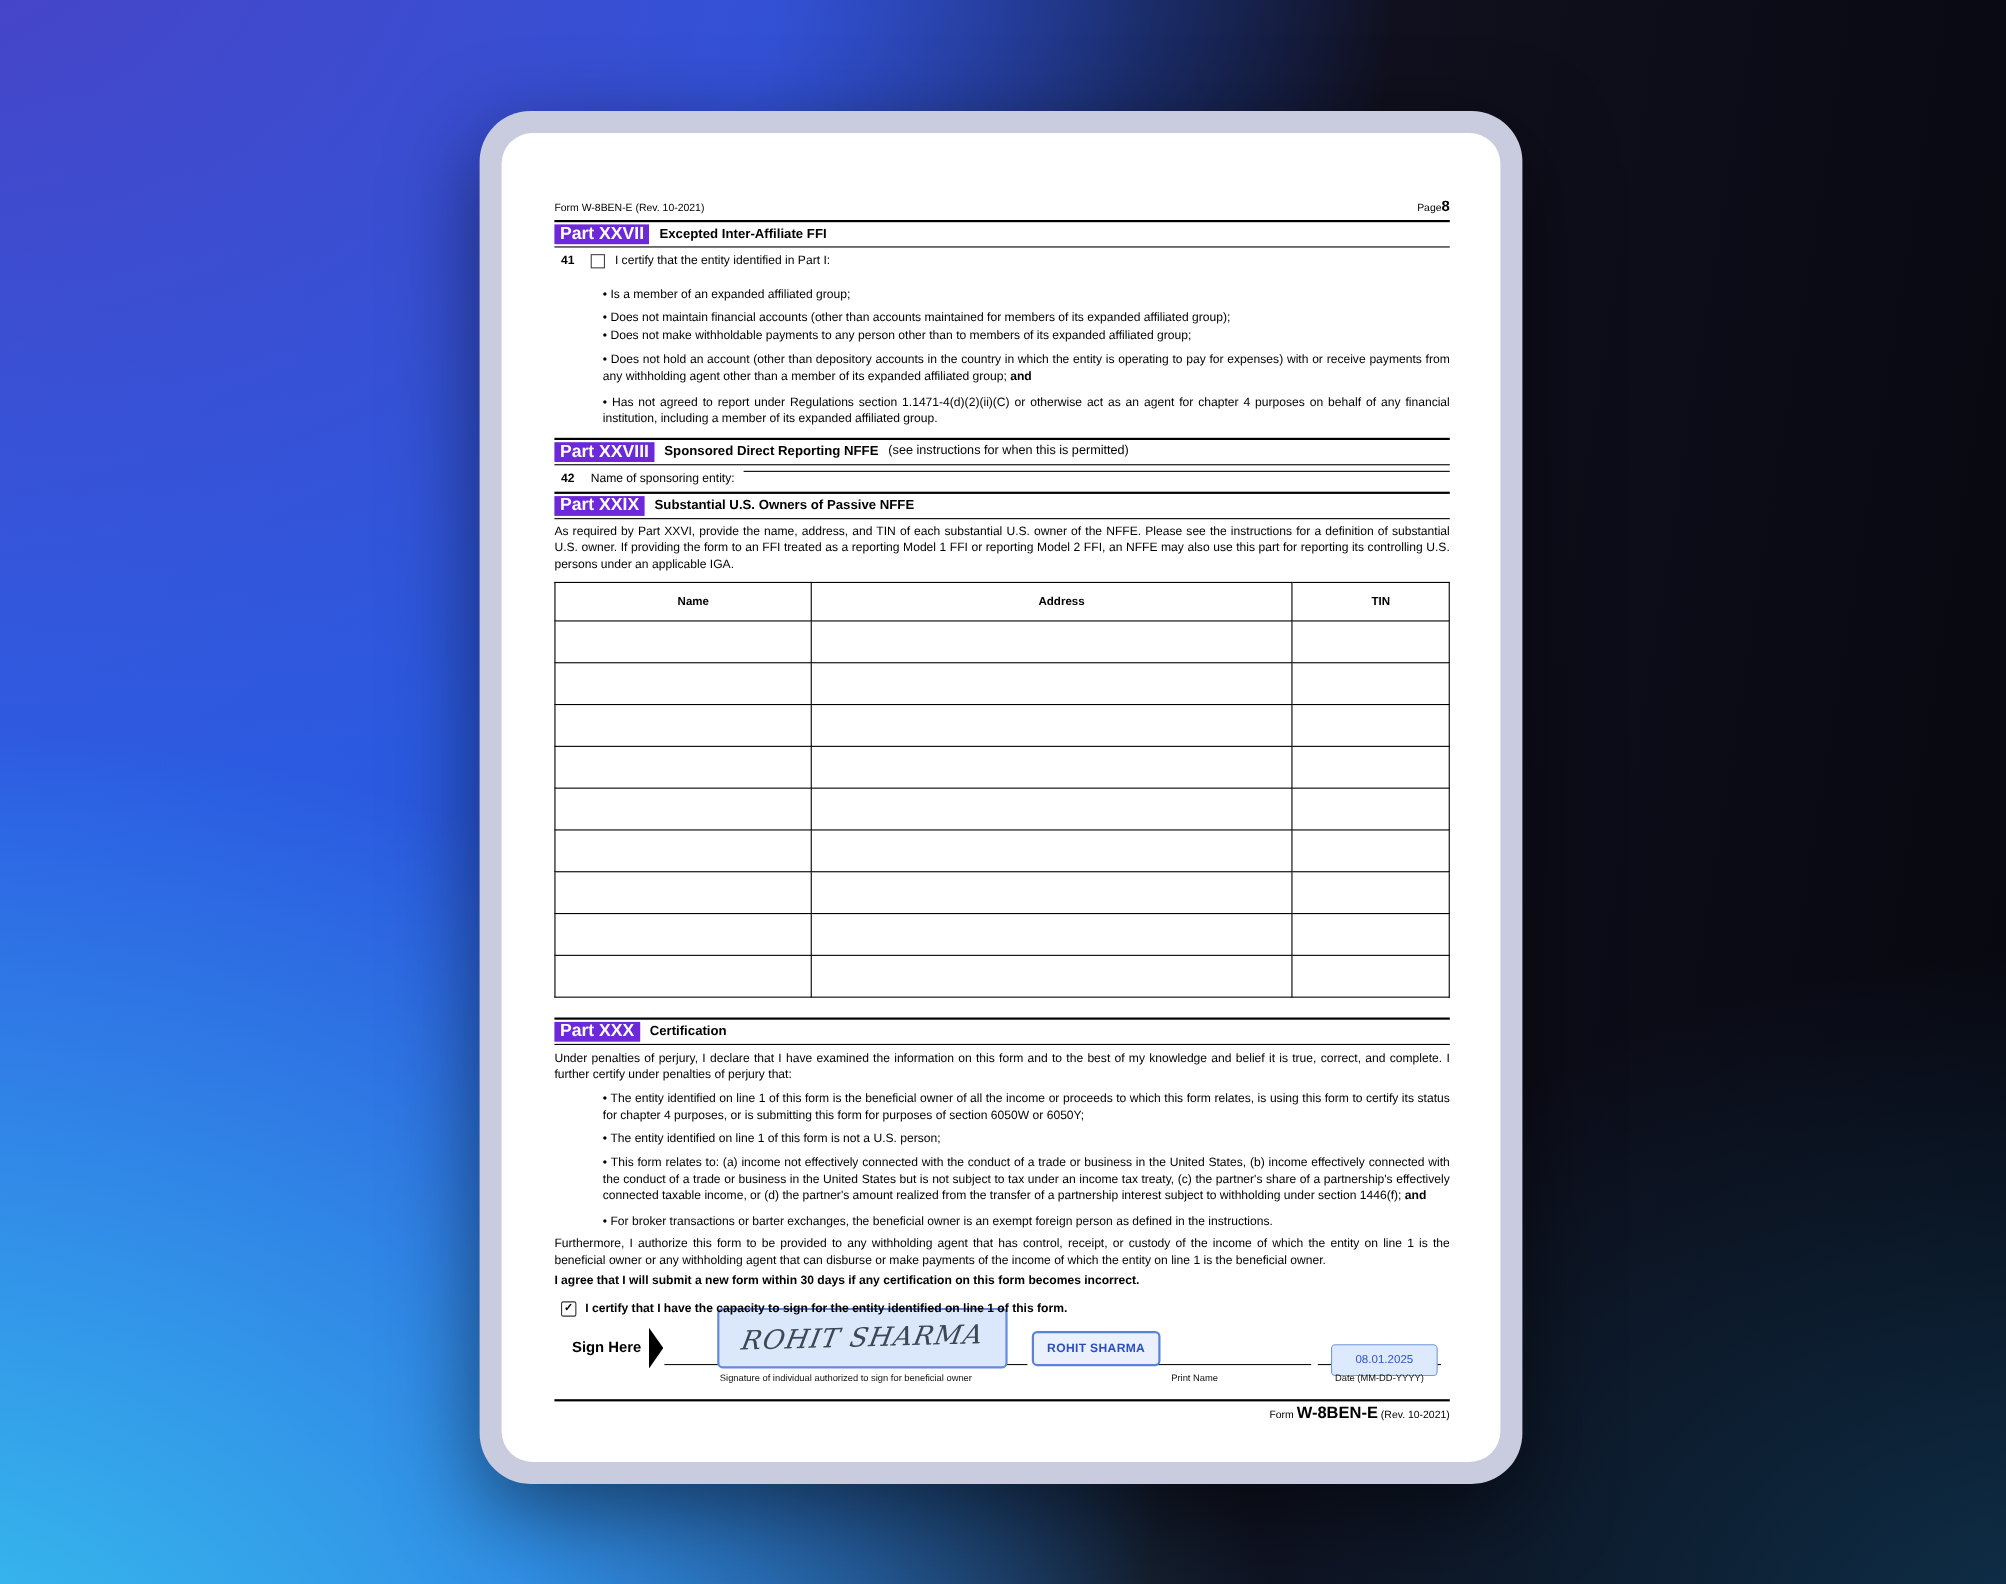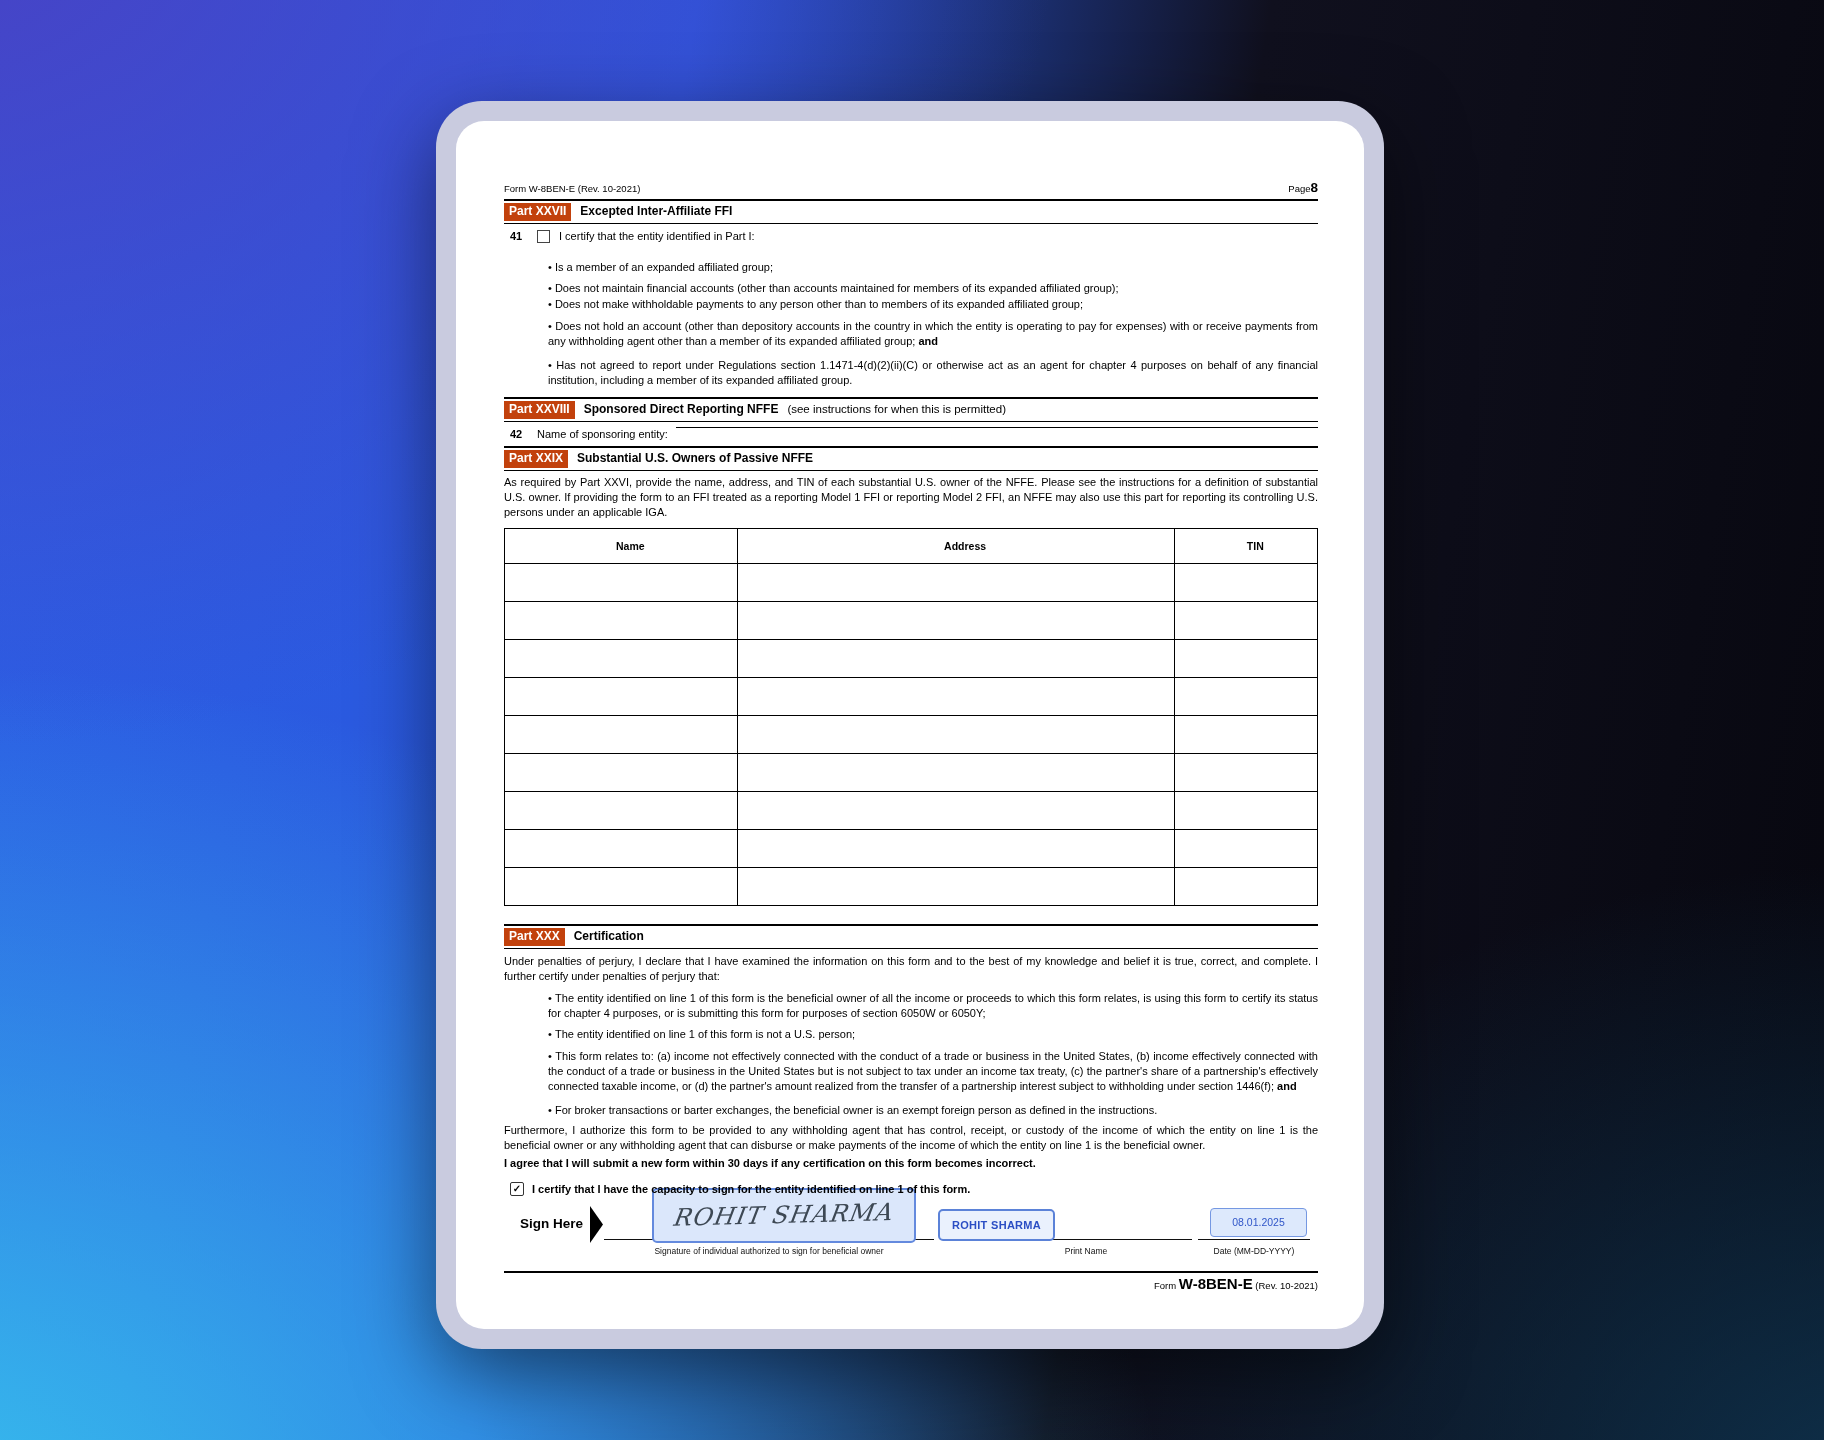--- a/index.html
+++ b/index.html
@@ -22,21 +22,21 @@
     background:#ffffff;border-radius:28px;
   }
   .content{
     position:absolute;left:48px;top:59px;width:814px;
     font-size:11px;line-height:15px;color:#000;
   }
   .form-header{display:flex;justify-content:space-between;align-items:flex-end;padding-bottom:3px;font-size:9.5px;}
   .page-word{font-size:9.5px;}
   .page-num{font-size:13.5px;font-weight:bold;}
   .part-bar{border-top:2.5px solid #000;border-bottom:1px solid #000;padding:1.5px 0 2.5px;display:flex;align-items:center;gap:9px;}
-  .part-label{background:#c2410c;color:#fff;font-weight:bold;font-size:12px;padding:1px 5px 2px;white-space:nowrap;}
+  .part-label{background:#6d28d9;color:#fff;font-weight:bold;font-size:16px;padding:1px 5px 2px;white-space:nowrap;}
   .part-title{font-weight:bold;font-size:12px;white-space:nowrap;}
   .part-suffix{font-size:11.5px;white-space:nowrap;}
   .line-item{display:flex;margin-top:5px;align-items:flex-start;}
   .line-no{font-weight:bold;width:27px;flex:none;padding-left:6px;}
   .cb{width:11px;height:11px;border:1px solid #444;flex:none;margin:1px 9px 0 0;background:#fff;}
   .fill-line{flex:1;border-bottom:1px solid #000;margin:0 0 2px 8px;}
   .bul{padding-left:44px;text-align:justify;margin-top:16px;}
   .bul::before{content:"\2022\00a0";}
   .b-gap2{margin-top:6px;}
   .b-gap0{margin-top:1px;}
@@ -66,21 +66,21 @@
   .u-sig{left:100px;width:330px;}
   .u-print{left:444px;width:244px;}
   .u-date{left:694px;width:112px;}
   .sig-box{position:absolute;left:148px;top:-17px;width:260px;height:51px;background:#dbe7fb;
     border:2px solid #648ade;border-radius:5px;display:flex;align-items:center;justify-content:center;z-index:1;}
   .sig-text{font-family:"DejaVu Serif",serif;font-style:italic;font-size:24px;color:#3d4854;
     transform:skewX(-12deg) rotate(-1.5deg);letter-spacing:1px;white-space:nowrap;}
   .print-box{position:absolute;left:434px;top:4px;width:113px;height:28px;background:#eaf1fd;
     border:2px solid #5b82d8;border-radius:5px;display:flex;align-items:center;justify-content:center;
     font-weight:bold;font-size:11px;color:#2b4ec4;letter-spacing:.3px;}
-  .date-box{position:absolute;left:706px;top:3px;width:95px;height:27px;background:#dde9fc;
+  .date-box{position:absolute;left:706px;top:16px;width:95px;height:27px;background:#dde9fc;
     border:1.5px solid #7598e2;border-radius:4px;display:flex;align-items:center;justify-content:center;
     font-size:10.5px;color:#3056c8;}
   .fld-label{position:absolute;top:39px;font-size:8.5px;color:#111;text-align:center;}
   .lab-sig{left:100px;width:330px;}
   .lab-print{left:460px;width:244px;}
   .lab-date{left:694px;width:112px;}
   .footer-rule{margin-top:16px;border-top:2.5px solid #000;}
   .pg-footer{text-align:right;margin-top:3px;font-size:9.5px;}
   .pg-footer .fname{font-size:15px;font-weight:bold;}
 </style>

